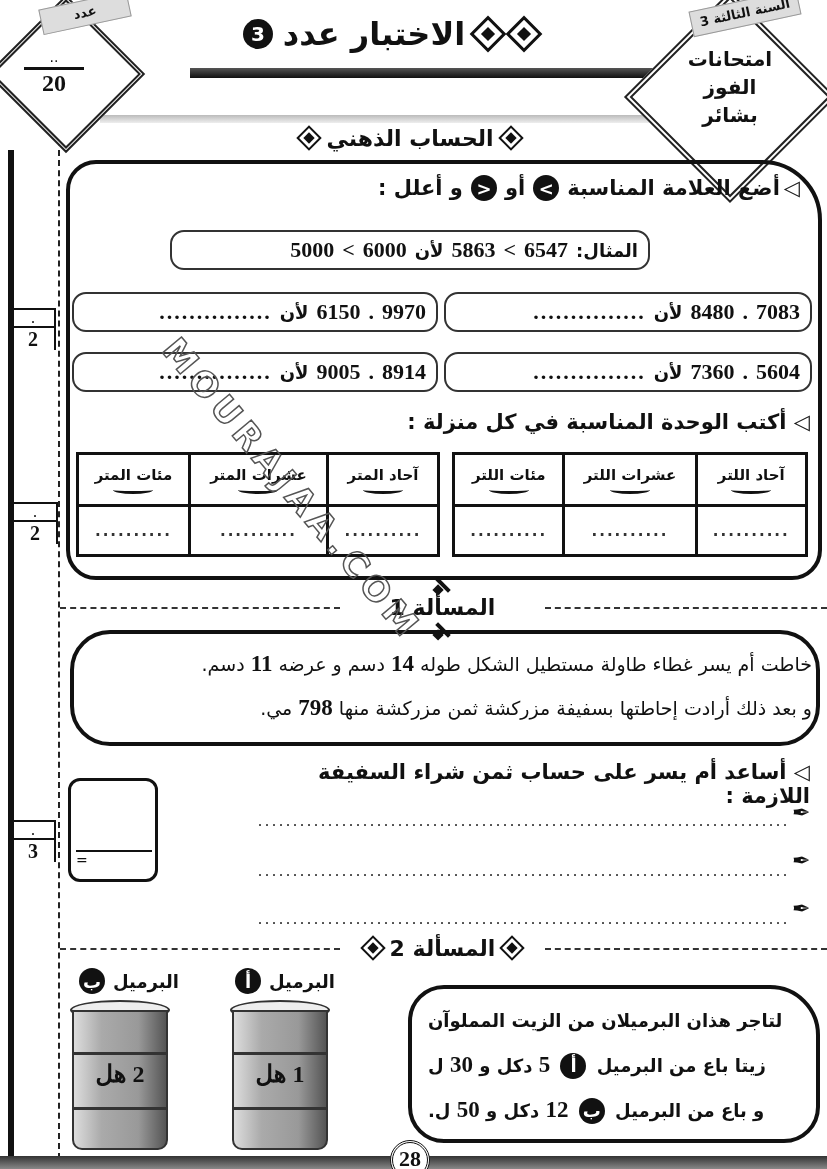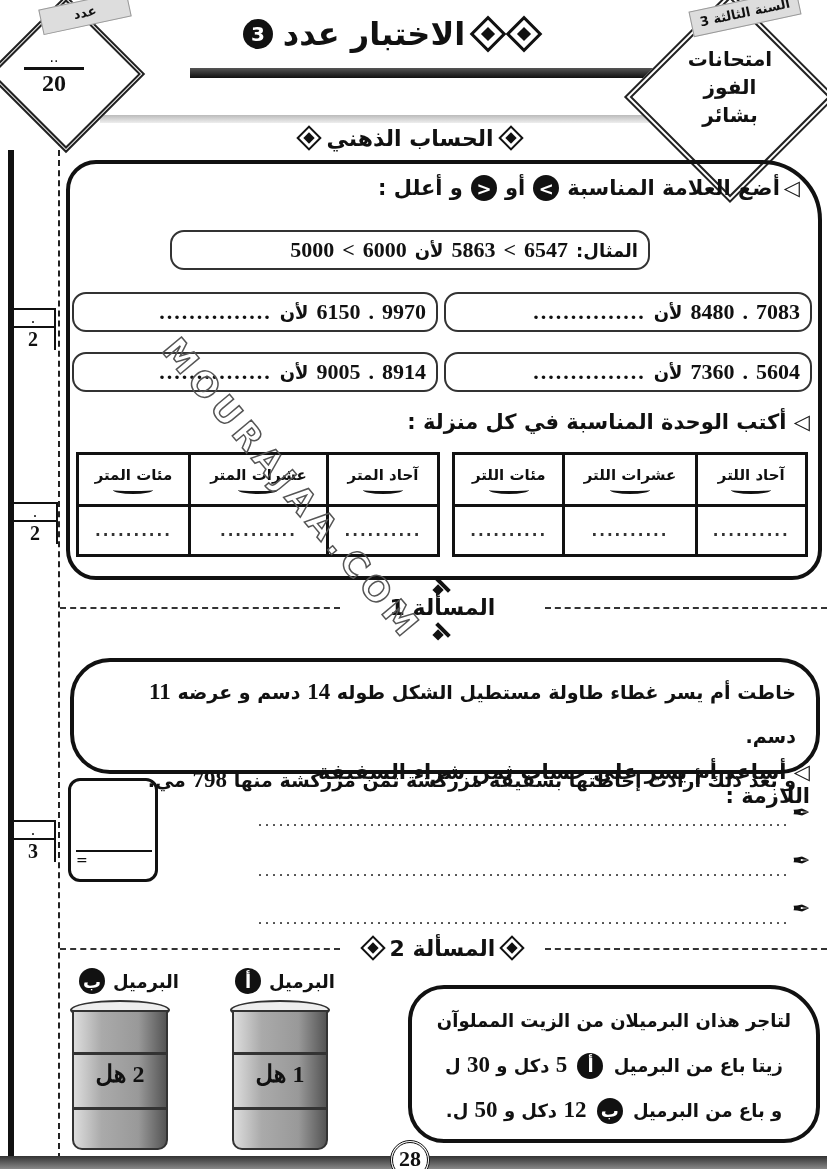--- a/index.html
+++ b/index.html
@@ -54,32 +54,32 @@
 
   
   .side-score { width: 44px; text-align:center; border-top: 2px solid #111; border-right: 2px solid #111; font-family: "Liberation Serif", serif; font-weight:bold; }
   .side-score .s-top { font-size: 12px; border-bottom: 2px solid #111; height: 18px; line-height: 18px; }
   .side-score .s-den { font-size: 20px; line-height: 22px; }
 
   
   .dash-h { height: 0; border-top: 2px dashed #333; }
 
   
-  .prob-box { left: 70px; top: 630px; width: 750px; height: 116px; border: 4px solid #111; border-radius: 40px; padding: 8px 20px; font-size: 19px; font-weight: bold; line-height: 44px; text-align: right; margin-top: 28px; }
+  .prob-box { left: 70px; top: 630px; width: 750px; height: 116px; border: 4px solid #111; border-radius: 40px; padding: 8px 4px; font-size: 19px; font-weight: normal; line-height: 44px; text-align: right; }
   .prob-box b { font-family: "Liberation Serif", serif; font-size: 23px; }
 
   
   .ans-box { left: 68px; top: 778px; width: 90px; height: 104px; border: 3px solid #111; border-radius: 12px; }
   .ans-line { left: 76px; top: 850px; width: 76px; height: 2px; background: #111; }
   .ans-eq { left: 76px; top: 852px; font-size: 14px; }
   .write-line { left: 250px; width: 540px; height: 20px; font-size: 16px; color: #222; letter-spacing: 3px; overflow: hidden; white-space: nowrap; font-family: "Liberation Serif", serif; text-align: right; }
   .pen { width: 22px; height: 26px; font-size: 22px; }
 
   
-  .p2-box { left: 408px; top: 985px; width: 412px; height: 158px; border: 4px solid #111; border-radius: 36px; border-top-right-radius: 50px; padding: 10px 16px; font-size: 18px; font-weight: bold; line-height: 44px; text-align: center; direction: rtl; }
+  .p2-box { left: 408px; top: 985px; width: 412px; height: 158px; border: 4px solid #111; border-radius: 36px; border-top-right-radius: 50px; padding: 10px 16px; font-size: 18px; font-weight: bold; line-height: 44px; text-align: left; direction: rtl; }
   .p2-box b { font-family: "Liberation Serif", serif; font-size: 23px; }
 
   .barrel { width: 100px; height: 160px; }
   .barrel .lid { width: 100px; height: 20px; border: 2px solid #333; border-radius: 50%; background: #eee; }
   .barrel .body { width: 96px; height: 140px; margin: -10px auto 5px; border: 2px solid #333; border-radius: 0 0 10px 10px; background: linear-gradient(90deg,#ddd,#aaa 30%,#999 70%,#555); position: relative; }
   .barrel .ring { position:absolute; left:0; width:100%; height: 3px; background:#333; }
   .barrel .label { position:absolute; left:0; right:0; top:48px; text-align:center; font-size: 24px; font-weight:bold; color:#111; font-family: "Liberation Serif", serif; direction: rtl; }
   .barrel-title { font-size: 18px; font-weight: bold; text-align:center; direction: rtl; display:flex; align-items:center; justify-content:center; gap:4px; }
 
   .page-num { left: 390px; top: 1140px; width: 40px; height: 40px; border: 3px double #111; border-radius: 50%; font-family: "Liberation Serif", serif; font-weight: bold; font-size: 22px; text-align:center; line-height: 32px; background:#fff; }

